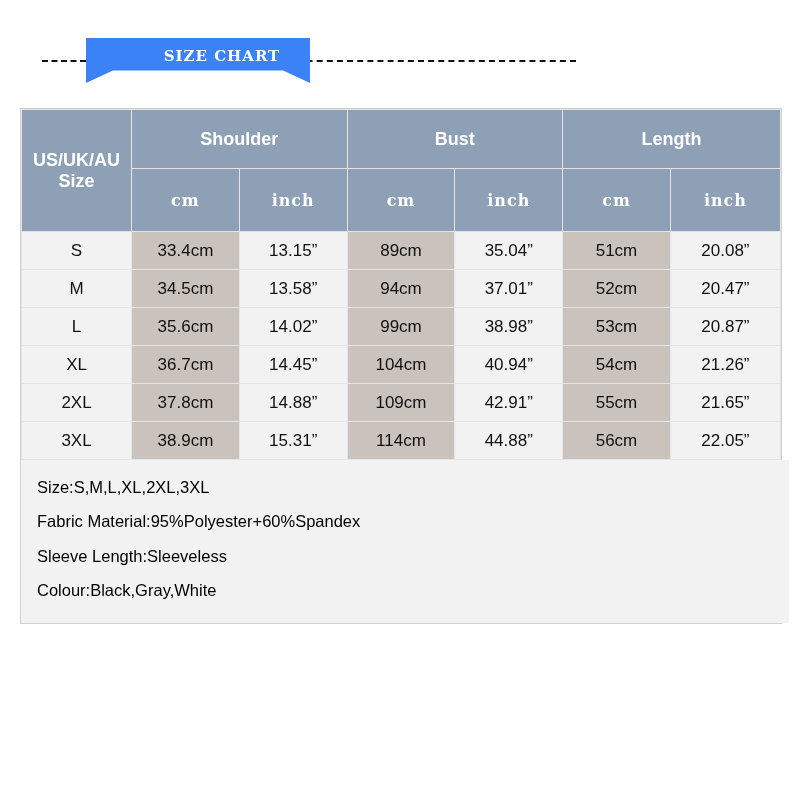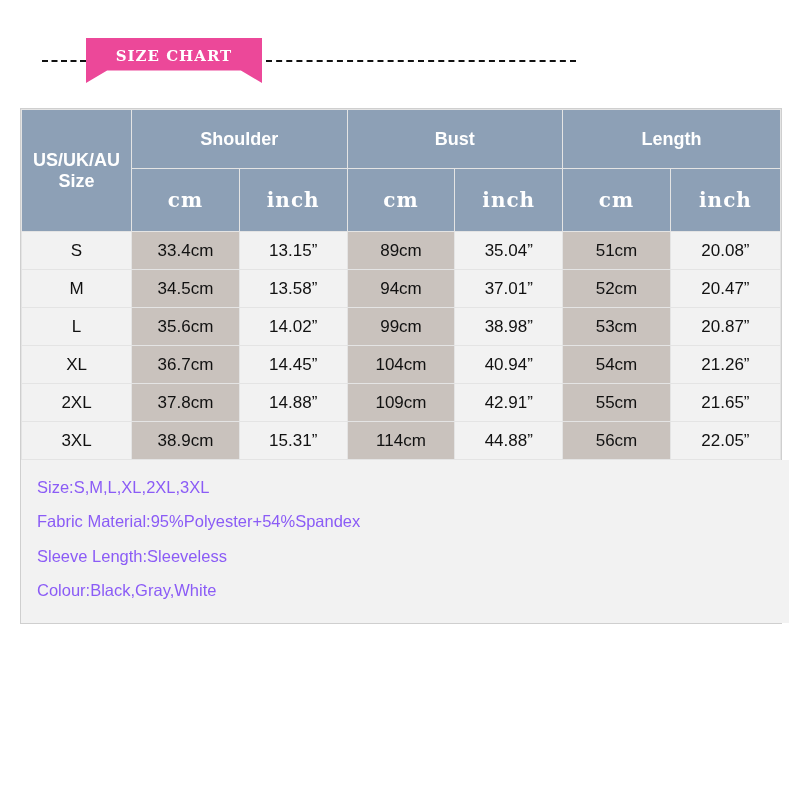--- a/index.html
+++ b/index.html
@@ -39,26 +39,27 @@
     top: 22px;
     width: 310px;
     border-top: 2px dashed #111;
   }
   .ribbon {
     position: absolute;
     left: 66px;
     top: 0;
     width: 176px;
     height: 45px;
-    background: #ec4899;
+    background: #3b82f6;
     color: #ffffff;
     display: flex;
     align-items: center;
     justify-content: center;
     clip-path: polygon(0 0, 100% 0, 100% 100%, 88% 72%, 12% 72%, 0 100%);
+    padding-left: 48px;
   }
   .ribbon-text {
     font-size: 15px;
     letter-spacing: 1px;
     font-weight: bold;
     font-family: "DejaVu Serif", serif;
     margin-bottom: 9px;
   }
 
   
@@ -91,21 +92,21 @@
     margin-top: 36px;
   }
   .hdr-sub th {
     background: #8da0b6;
     color: #ffffff;
     height: 60px;
     border-color: #ffffff;
   }
   .hdr-sub th.unit {
     font-family: "DejaVu Serif", serif;
-    font-size: 20px;
+    font-size: 16px;
     font-weight: bold;
     letter-spacing: 1px;
   }
   tbody tr td {
     height: 35px;
     font-size: 17px;
     color: #111111;
     background: #f2f2f2;
     border-color: #e0e0e0;
   }
@@ -124,21 +125,21 @@
     width: 760px;
     background: #f2f2f2;
     border: 1px solid #cfcfcf;
     border-top: none;
     padding: 10px 0 16px 0;
   }
   .notes p {
     margin: 0;
     padding: 6px 0 6px 8px;
     font-size: 16.5px;
-    color: #8b5cf6;
+    color: #000000;
     line-height: 1.35;
   }
 
   
   .bottom-strip {
     position: absolute;
     left: 0;
     bottom: 0;
     width: 800px;
     height: 62px;
@@ -241,20 +242,20 @@
           <td class="shade">114cm</td>
           <td>44.88”</td>
           <td class="shade">56cm</td>
           <td>22.05”</td>
         </tr>
       </tbody>
     </table>
 
     <div class="notes" style="position:static;border:none;padding-left:8px;">
       <p>Size:S,M,L,XL,2XL,3XL</p>
-      <p>Fabric Material:95%Polyester+54%Spandex</p>
+      <p>Fabric Material:95%Polyester+60%Spandex</p>
       <p>Sleeve Length:Sleeveless</p>
       <p>Colour:Black,Gray,White</p>
     </div>
   </div>
 
   <div class="bottom-strip"></div>
 </div>
 
 </body></html>

